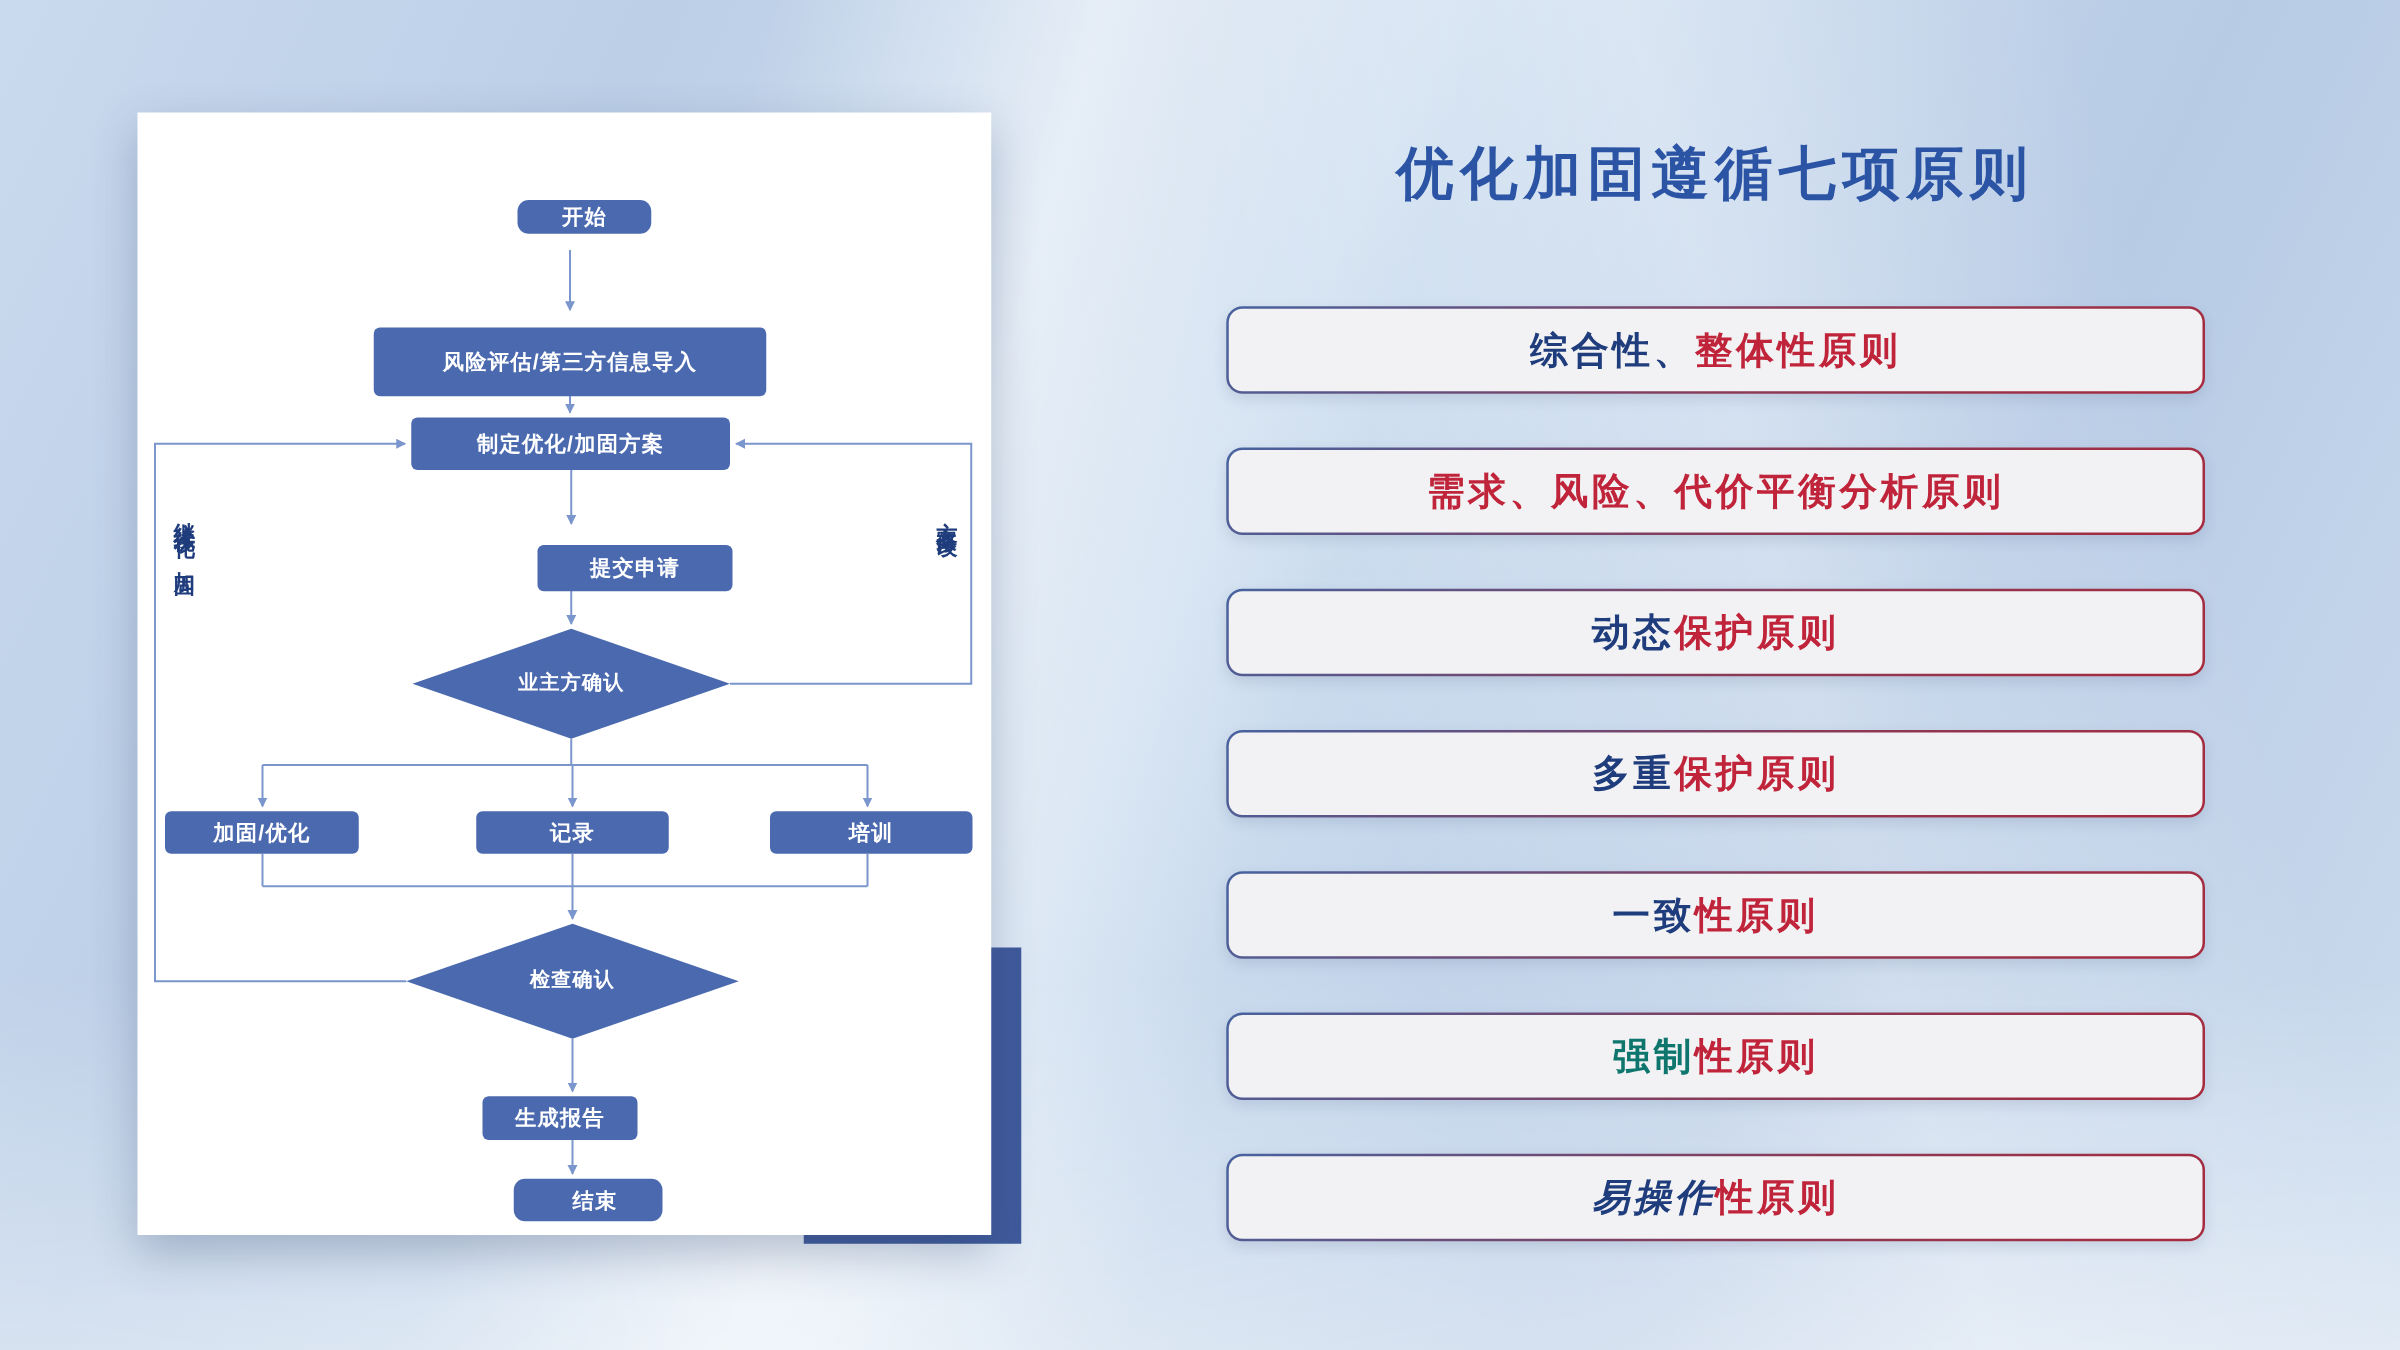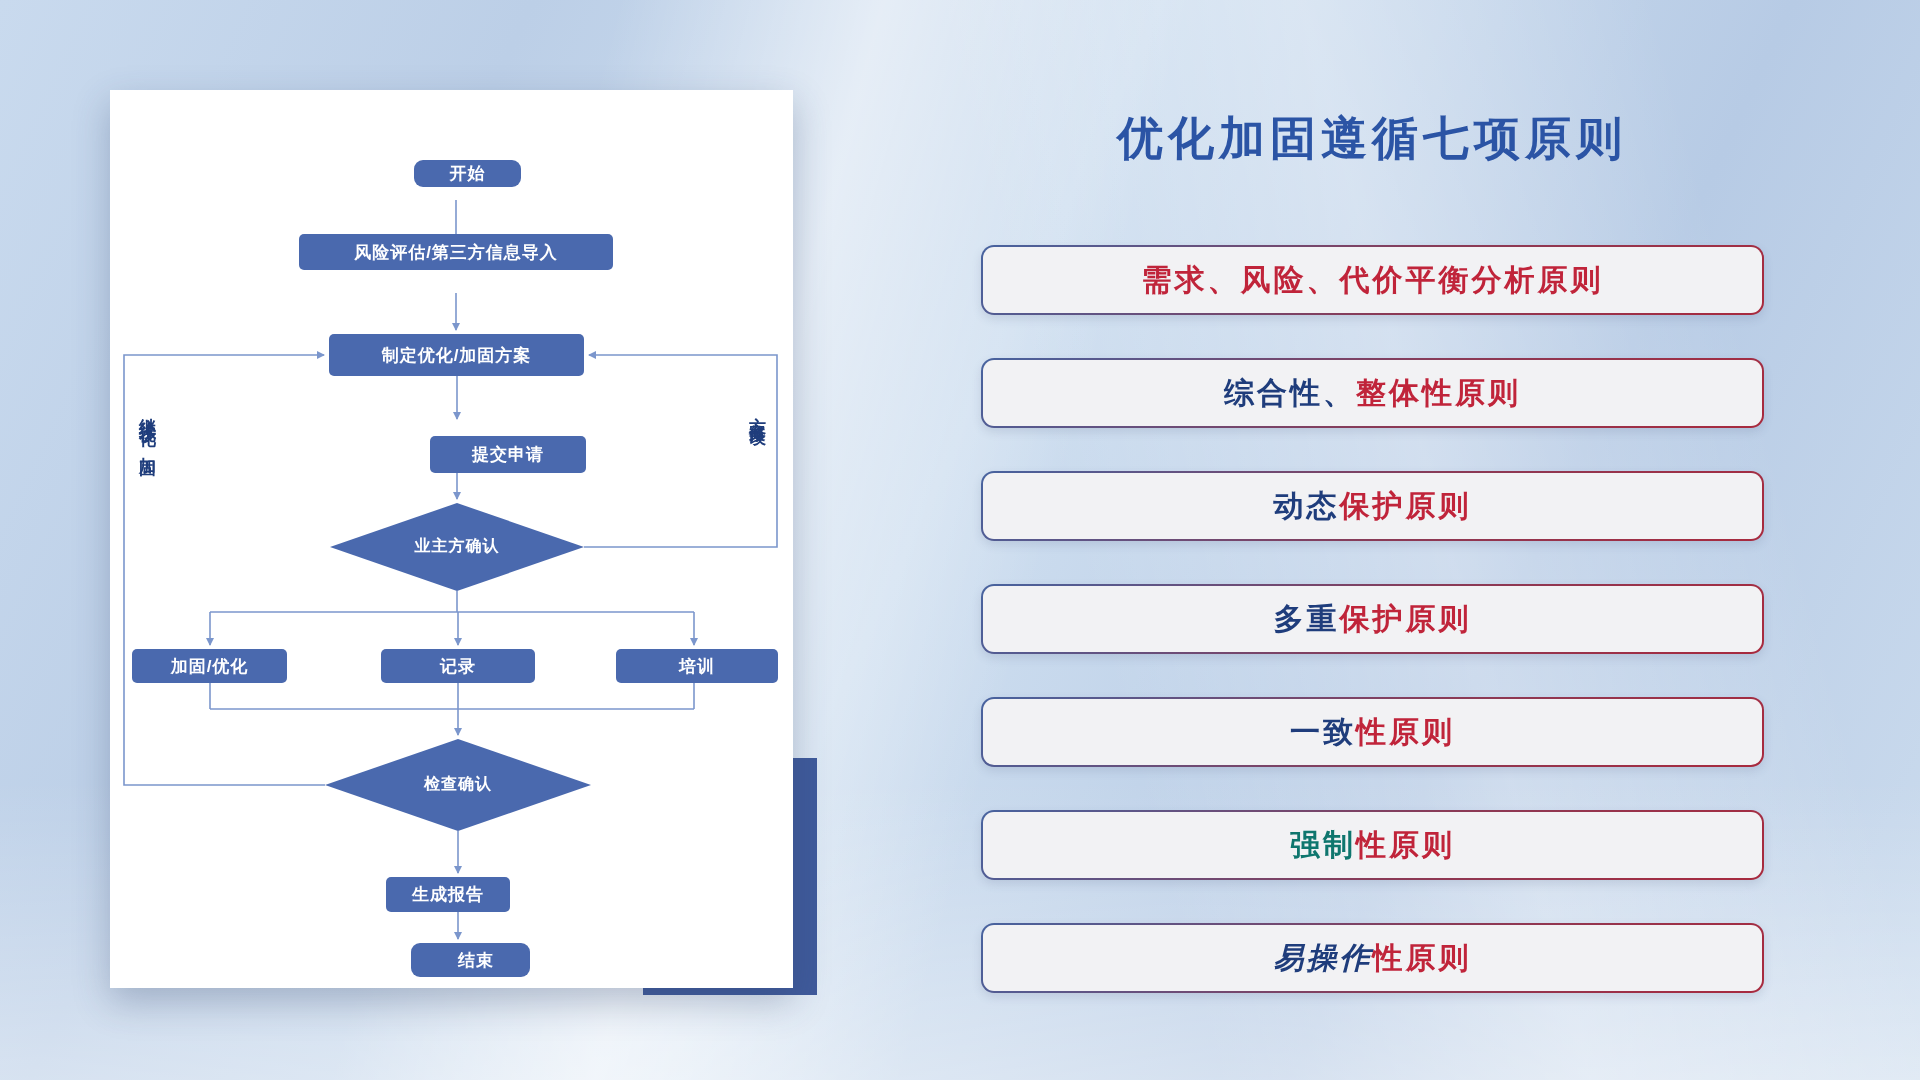--- a/index.html
+++ b/index.html
@@ -126,48 +126,48 @@
 
       <line class="conn" x1="348" y1="741" x2="348" y2="783" marker-end="url(#arrowhead)"></line>
       <line class="conn" x1="348" y1="822" x2="348" y2="849" marker-end="url(#arrowhead)"></line>
 
       <polyline class="conn" points="474,457 667,457 667,265 479,265" marker-end="url(#arrowhead)"></polyline>
 
       <polyline class="conn" points="215,695 14,695 14,265 214,265" marker-end="url(#arrowhead)"></polyline>
     </svg>
 
     <div class="flow-node pillend" style="left:288px;top:70px;width:107px;height:27px;margin-left:16px;">开始</div>
-    <div class="flow-node" style="left:189px;top:144px;width:314px;height:36px;">风险评估/第三方信息导入</div>
+    <div class="flow-node" style="left:189px;top:172px;width:314px;height:55px;">风险评估/第三方信息导入</div>
     <div class="flow-node" style="left:219px;top:244px;width:255px;height:42px;">制定优化/加固方案</div>
     <div class="flow-node" style="left:272px;top:346px;width:156px;height:37px;margin-left:48px;">提交申请</div>
     <div class="diamond-label" style="left:247px;top:446px;width:200px;">业主方确认</div>
     <div class="flow-node" style="left:22px;top:559px;width:155px;height:34px;">加固/优化</div>
     <div class="flow-node" style="left:271px;top:559px;width:154px;height:34px;">记录</div>
     <div class="flow-node" style="left:506px;top:559px;width:162px;height:34px;">培训</div>
     <div class="diamond-label" style="left:248px;top:684px;width:200px;">检查确认</div>
     <div class="flow-node" style="left:276px;top:787px;width:124px;height:35px;">生成报告</div>
     <div class="flow-node pillend" style="left:301px;top:853px;width:119px;height:34px;padding-left:11px;">结束</div>
 
     <div class="vlabel" style="left:26px;top:314px;">继续优化/加固</div>
     <div class="vlabel" style="left:636px;top:314px;">方案修改</div>
   </div>
 </div>
 
 <div class="right-panel">
   <h1 class="slide-title">优化加固遵循七项原则</h1>
   <div class="principles">
       <div class="pill">
         <div class="pill-inner">
-          <span style="color: rgb(192, 36, 58);">需求、风险、代价平衡分析原则</span>
+          <span style="color: rgb(31, 61, 124);">综合性、</span>
+          <span style="color: rgb(192, 36, 58);">整体性原则</span>
         </div>
       </div>
       <div class="pill">
         <div class="pill-inner">
-          <span style="color: rgb(31, 61, 124);">综合性、</span>
-          <span style="color: rgb(192, 36, 58);">整体性原则</span>
+          <span style="color: rgb(192, 36, 58);">需求、风险、代价平衡分析原则</span>
         </div>
       </div>
       <div class="pill">
         <div class="pill-inner">
           <span style="color: rgb(31, 61, 124);">动态</span>
           <span style="color: rgb(192, 36, 58);">保护原则</span>
         </div>
       </div>
       <div class="pill">
         <div class="pill-inner">

